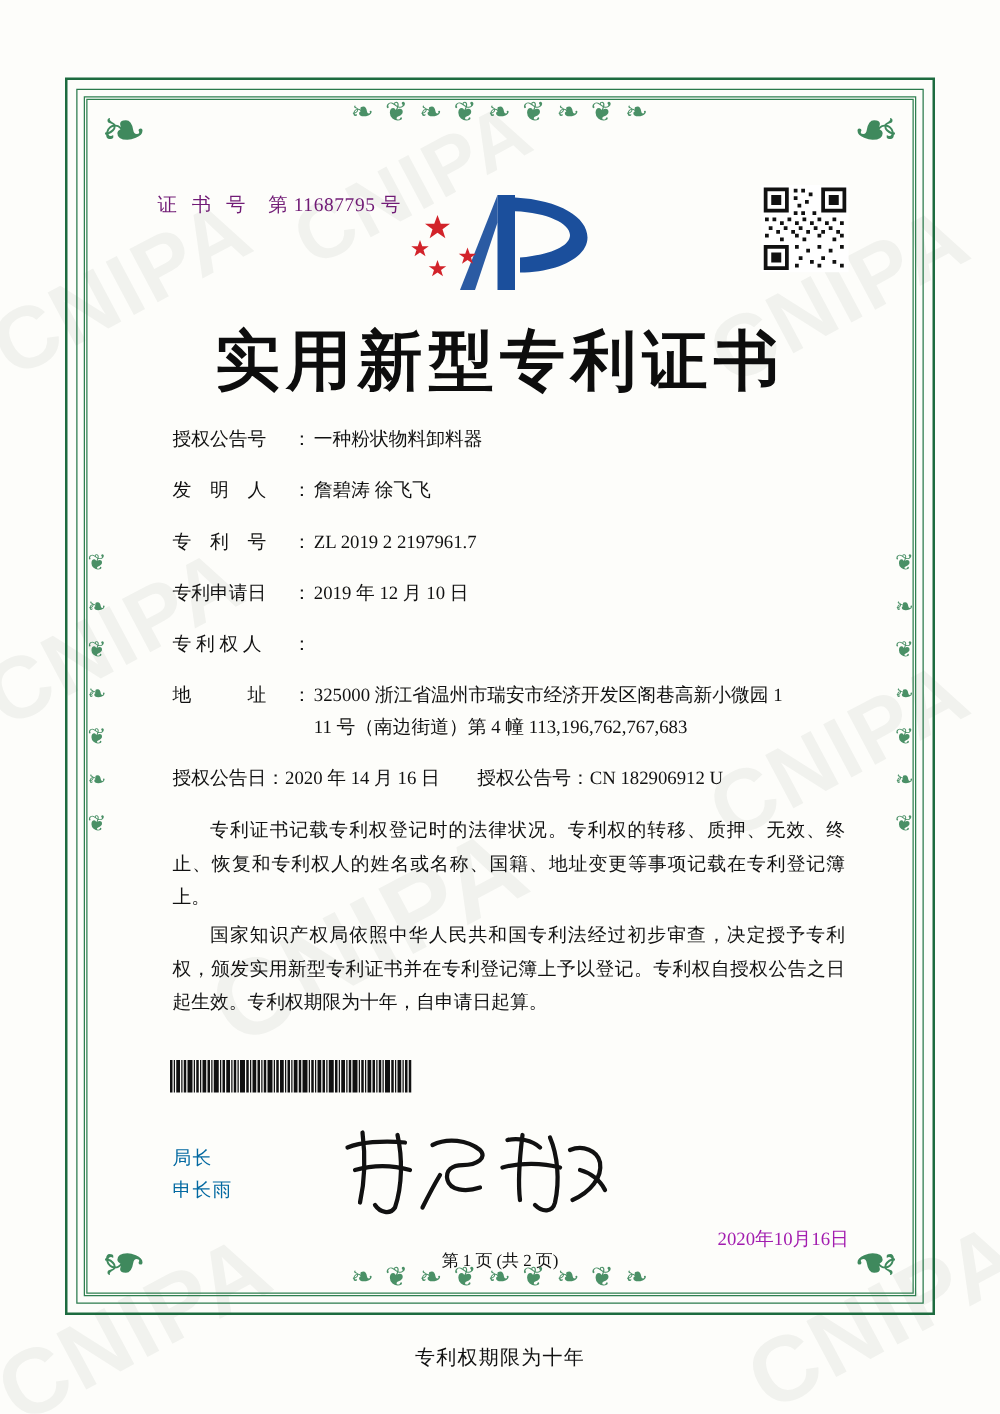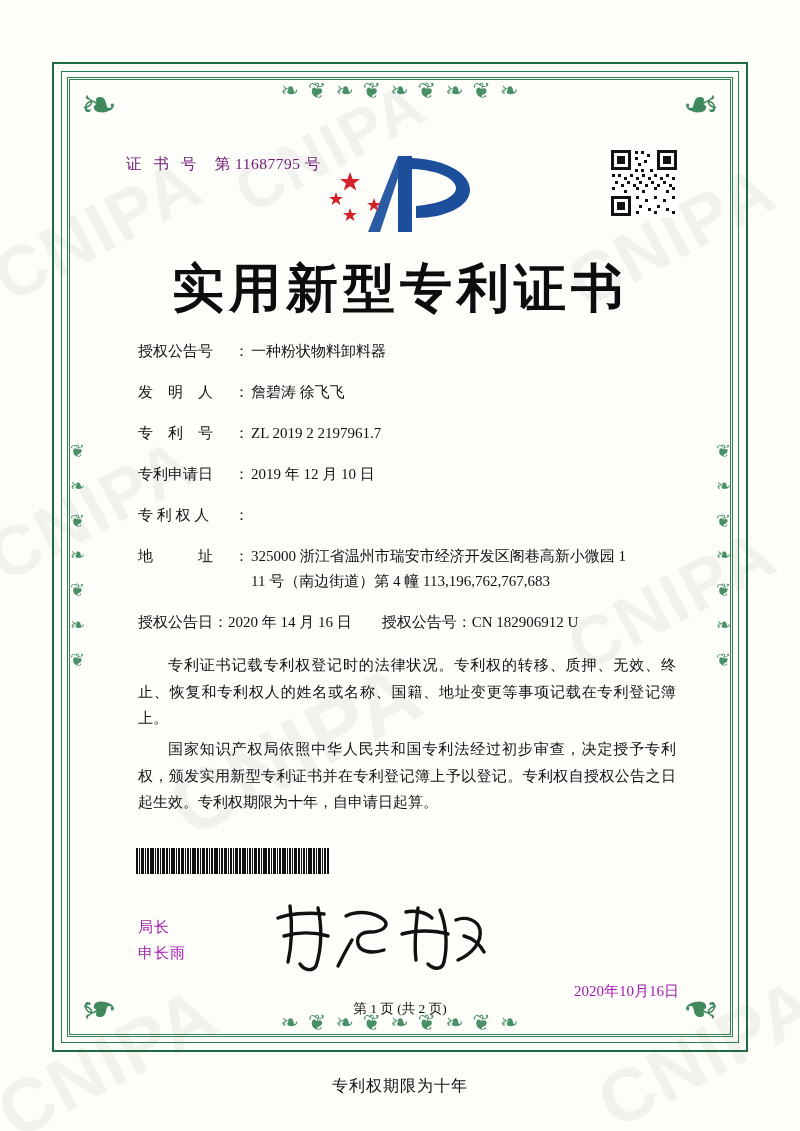--- a/index.html
+++ b/index.html
@@ -213,21 +213,21 @@
     margin-right: 1px;
   }
 
   
   #sig-label {
     position: absolute;
     left: 62px;
     top: 828px;
     font-size: 15px;
     line-height: 1.75;
-    color: #a21caf;
+    color: #0369a1;
     letter-spacing: 1px;
   }
   #sig-hand {
     position: absolute;
     left: 190px;
     top: 810px;
     width: 230px;
     height: 80px;
   }
   #sig-date {

